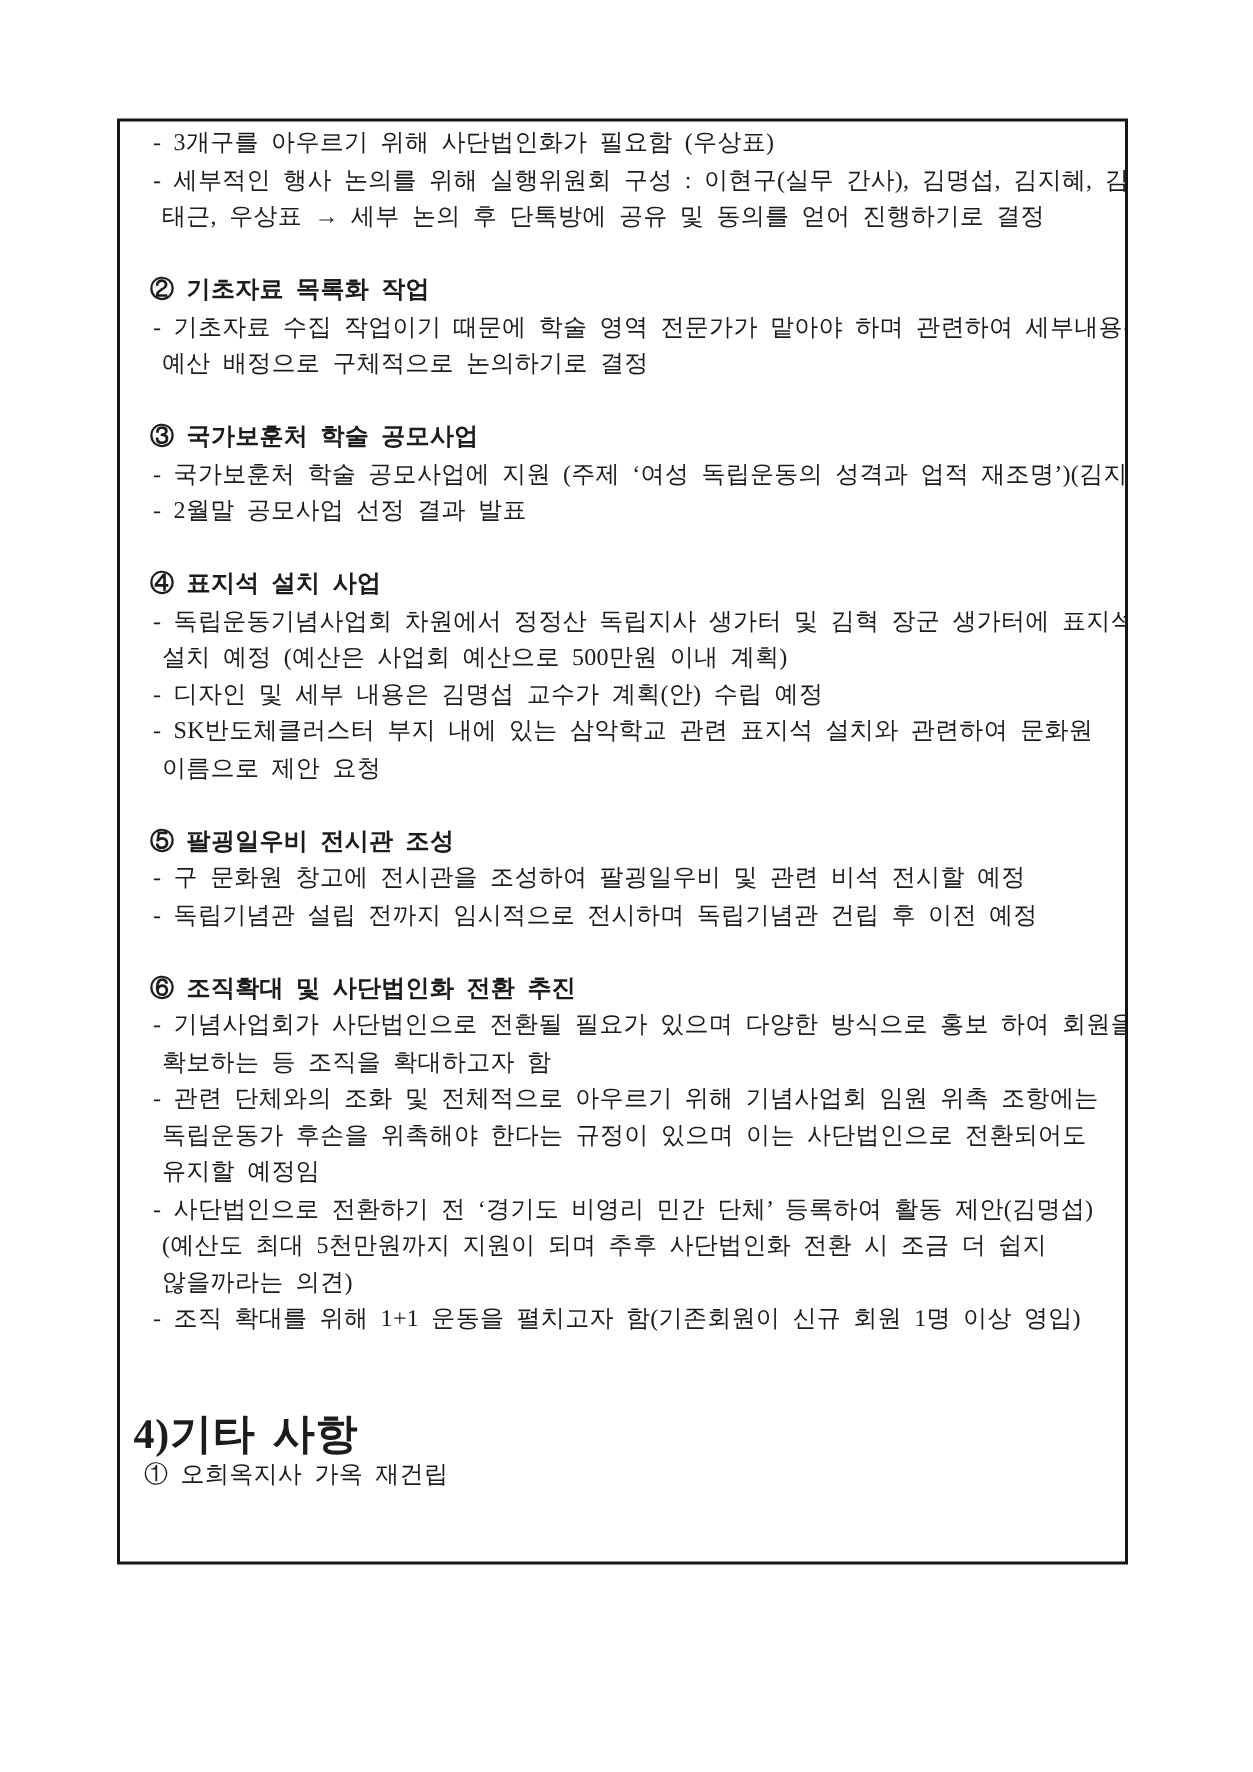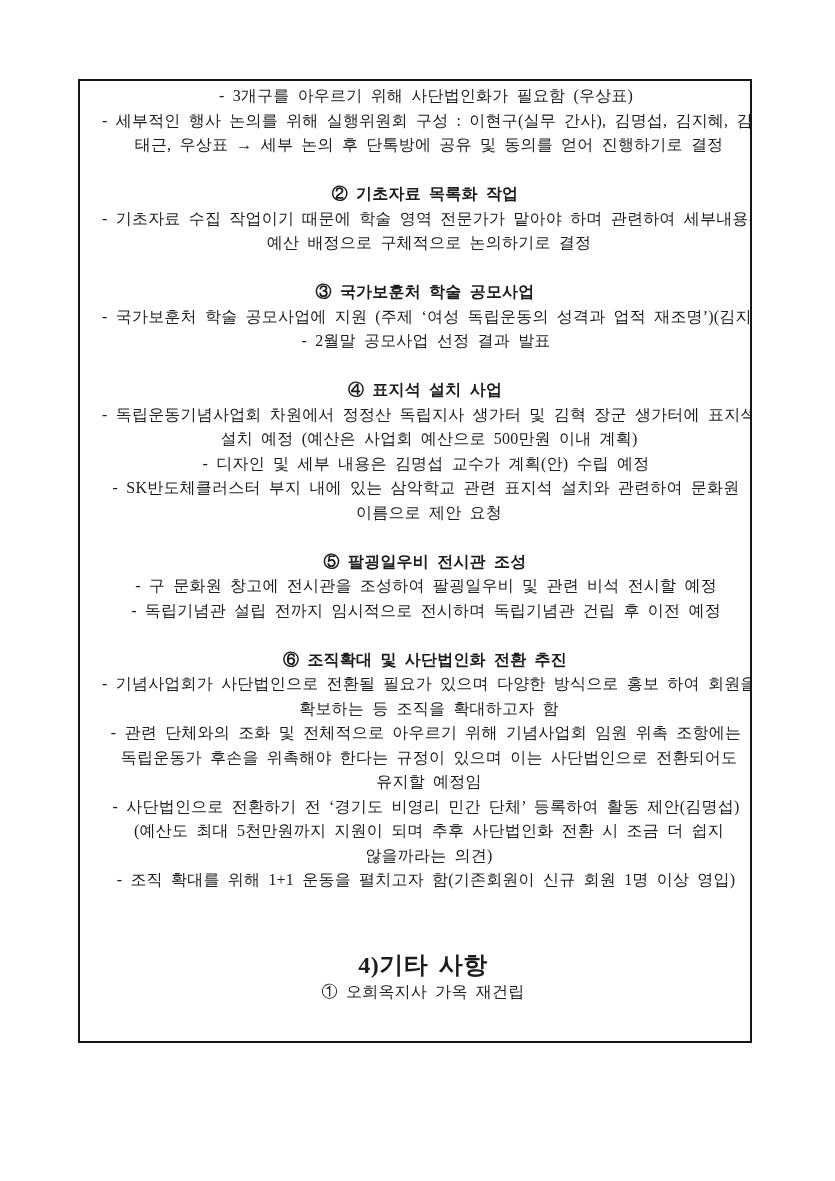--- a/index.html
+++ b/index.html
@@ -28,32 +28,30 @@
     overflow: hidden;
     padding-top: 3px;
   }
   .ln {
     font-size: 16px;
     line-height: 24.5px;
     color: #1c1c1c;
     letter-spacing: 0.2px;
     word-spacing: 4px;
     white-space: nowrap;
-    text-align: center;
   }
   .dash { padding-left: 22px; }
   .cont { padding-left: 28px; }
   .head { padding-left: 20px; font-weight: bold; }
   .num  { padding-left: 16px; }
   .big  {
-    padding-left: 16px;
+    padding-left: 9px;
     font-weight: bold;
-    font-size: 24px;
+    font-size: 28px;
     line-height: 30px;
-    margin-top: 8px;
     letter-spacing: 0.5px;
   }
   .blank { height: 24.5px; }
   .j {
     padding-right: 14px;
     text-align: justify;
     text-align-last: justify;
   }
 </style>
 </head>

